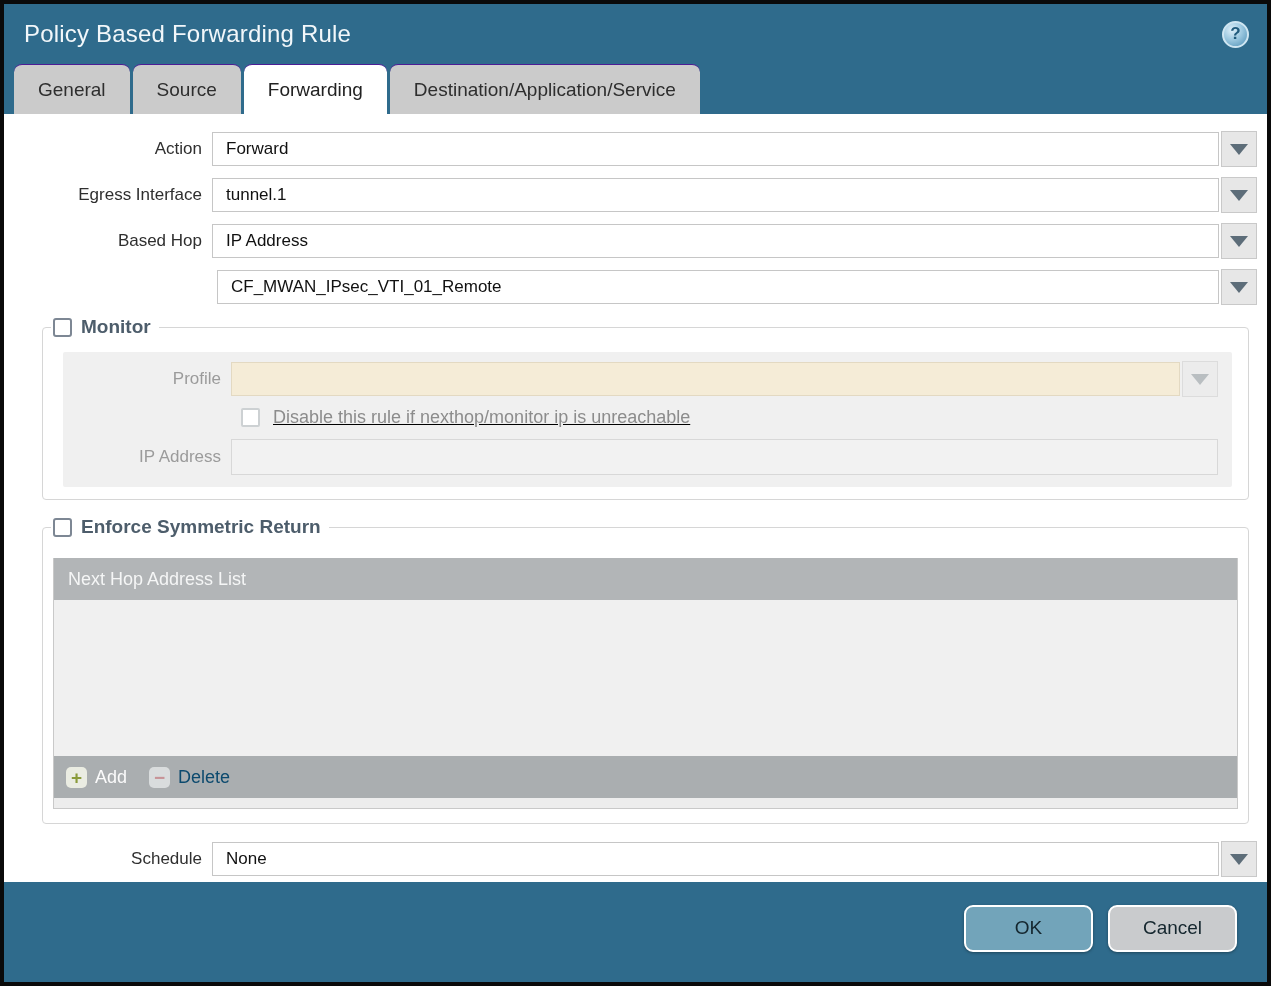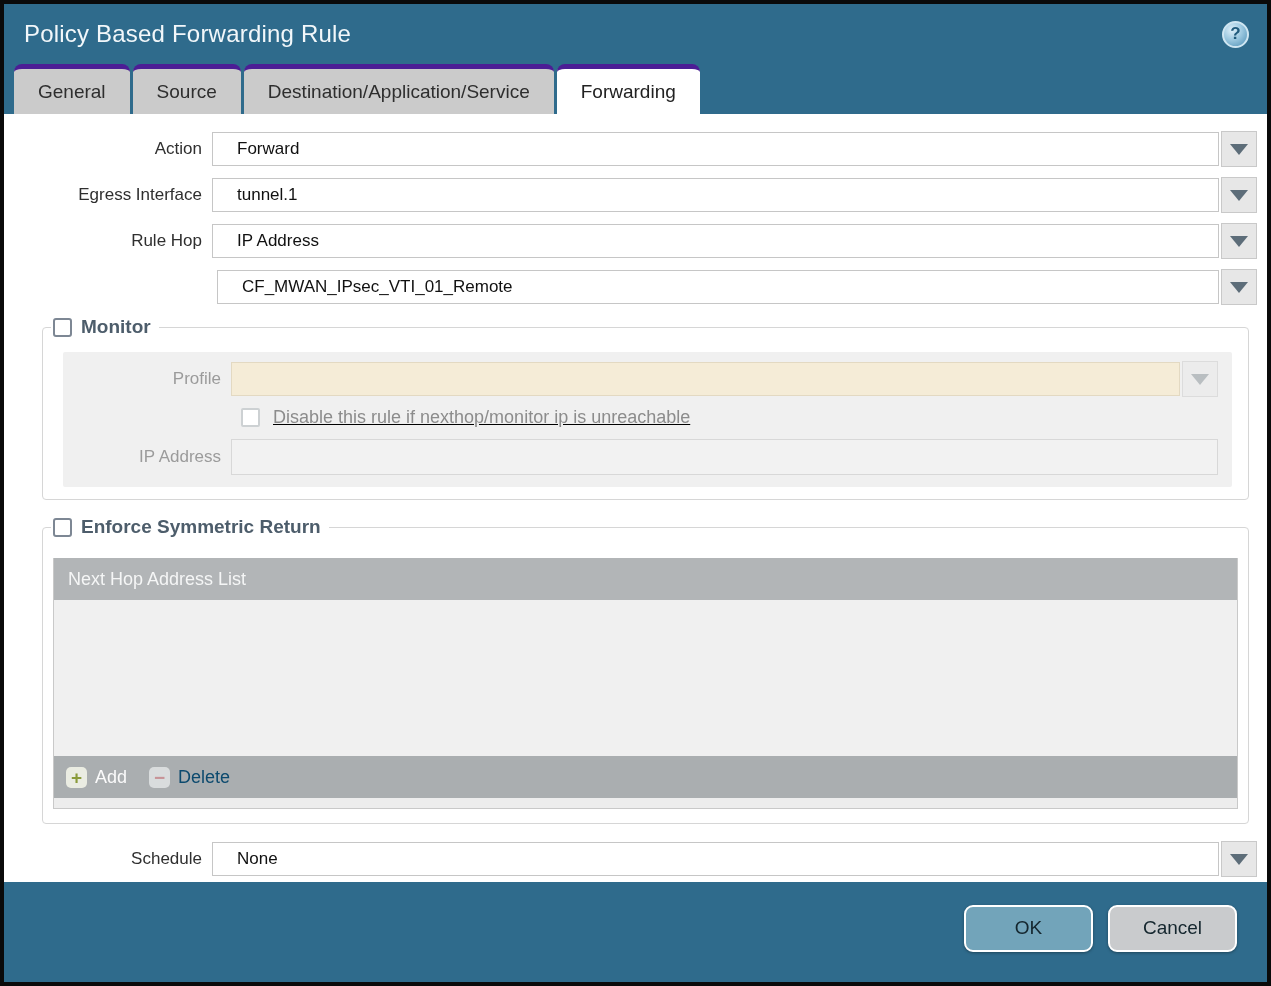--- a/index.html
+++ b/index.html
@@ -38,21 +38,21 @@
 
   
   .tabs {
     height:50px; flex:0 0 auto;
     display:flex; align-items:stretch; gap:3px;
     padding:0 0 0 10px;
   }
   .tab {
     background:#cbcbcb;
     border-radius:8px 8px 0 0;
-    border-top:5px solid #4c1d95;
+    border-top:1px solid #4c1d95;
     color:#2e2e2e; font-size:19px;
     display:flex; align-items:center; justify-content:center;
     padding:0 24px;
     cursor:pointer;
     white-space:nowrap;
   }
   .tab.active { background:#ffffff; color:#222; }
 
   
   .content {
@@ -64,21 +64,21 @@
   .row { display:flex; align-items:center; margin-bottom:12px; }
   .row-label {
     flex:0 0 198px; text-align:right; padding-right:10px;
     font-size:17px; color:#2f2f2f;
   }
   .field { flex:1 1 auto; display:flex; align-items:stretch; }
   .text-input {
     flex:1 1 auto; height:34px;
     border:1px solid #c6c6c6; background:#fff;
     font-family:"Liberation Sans", sans-serif;
-    font-size:17px; color:#111; padding:0 24px;
+    font-size:17px; color:#111; padding:0 13px;
     outline:none;
   }
   .dd-btn {
     flex:0 0 36px; height:36px; margin:-1px 0 -1px 2px;
     background:#e7e7e7; border:1px solid #c9c9c9;
     display:flex; align-items:center; justify-content:center;
     cursor:pointer;
   }
   .dd-arrow {
     width:0; height:0;
@@ -188,22 +188,22 @@
 <div class="window">
 
   <div class="titlebar">
     <span class="title">Policy Based Forwarding Rule</span>
     <div class="help-icon">?</div>
   </div>
 
   <div class="tabs">
     <div class="tab">General</div>
     <div class="tab">Source</div>
+    <div class="tab active">Forwarding</div>
     <div class="tab">Destination/Application/Service</div>
-    <div class="tab active">Forwarding</div>
   </div>
 
   <div class="content">
 
     <div class="row">
       <div class="row-label">Action</div>
       <div class="field">
         <input class="text-input" type="text" readonly="" value="Forward" style="">
         <div class="dd-btn">
             <div class="dd-arrow"></div>
@@ -215,21 +215,21 @@
       <div class="row-label">Egress Interface</div>
       <div class="field">
         <input class="text-input" type="text" readonly="" value="tunnel.1" style="">
         <div class="dd-btn">
             <div class="dd-arrow"></div>
           </div>
       </div>
     </div>
 
     <div class="row">
-      <div class="row-label">Rule Hop</div>
+      <div class="row-label">Based Hop</div>
       <div class="field">
         <input class="text-input" type="text" readonly="" value="IP Address" style="">
         <div class="dd-btn">
             <div class="dd-arrow"></div>
           </div>
       </div>
     </div>
 
     <div class="row">
       <div class="row-label"></div>

